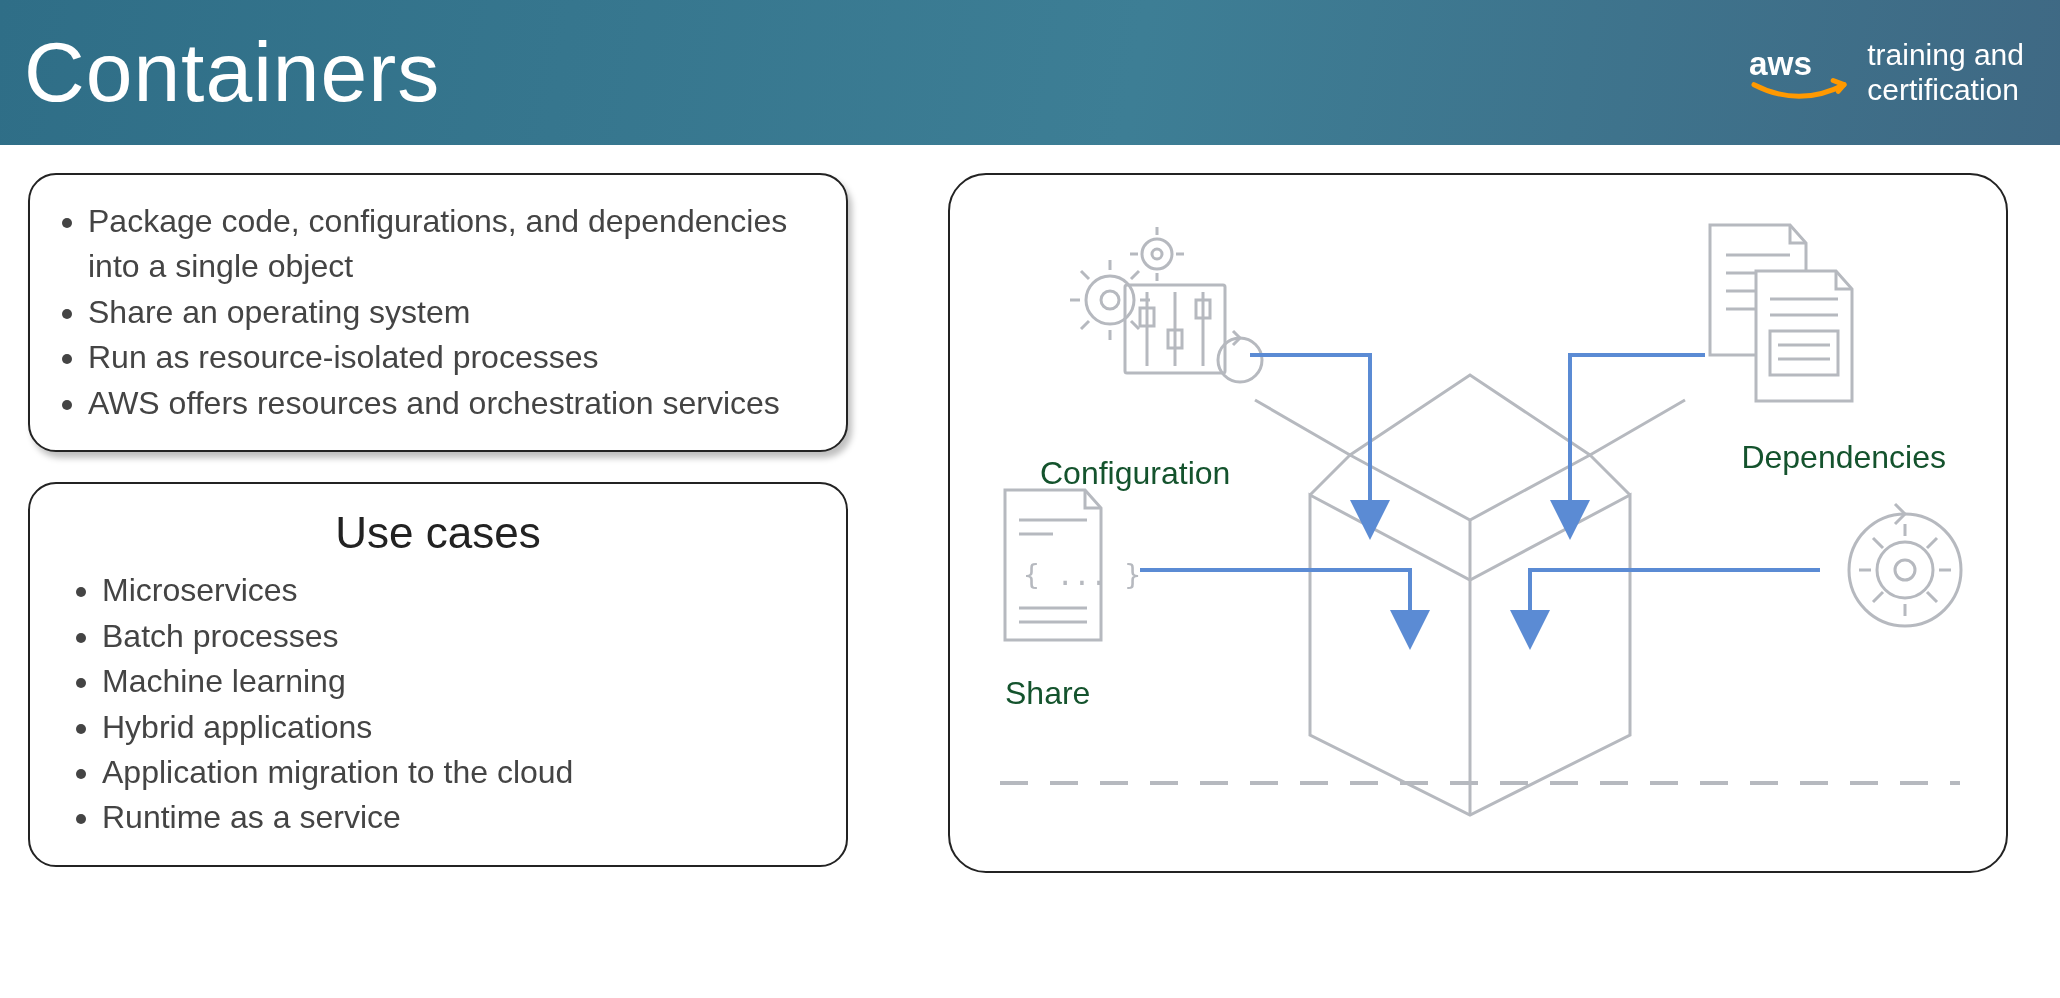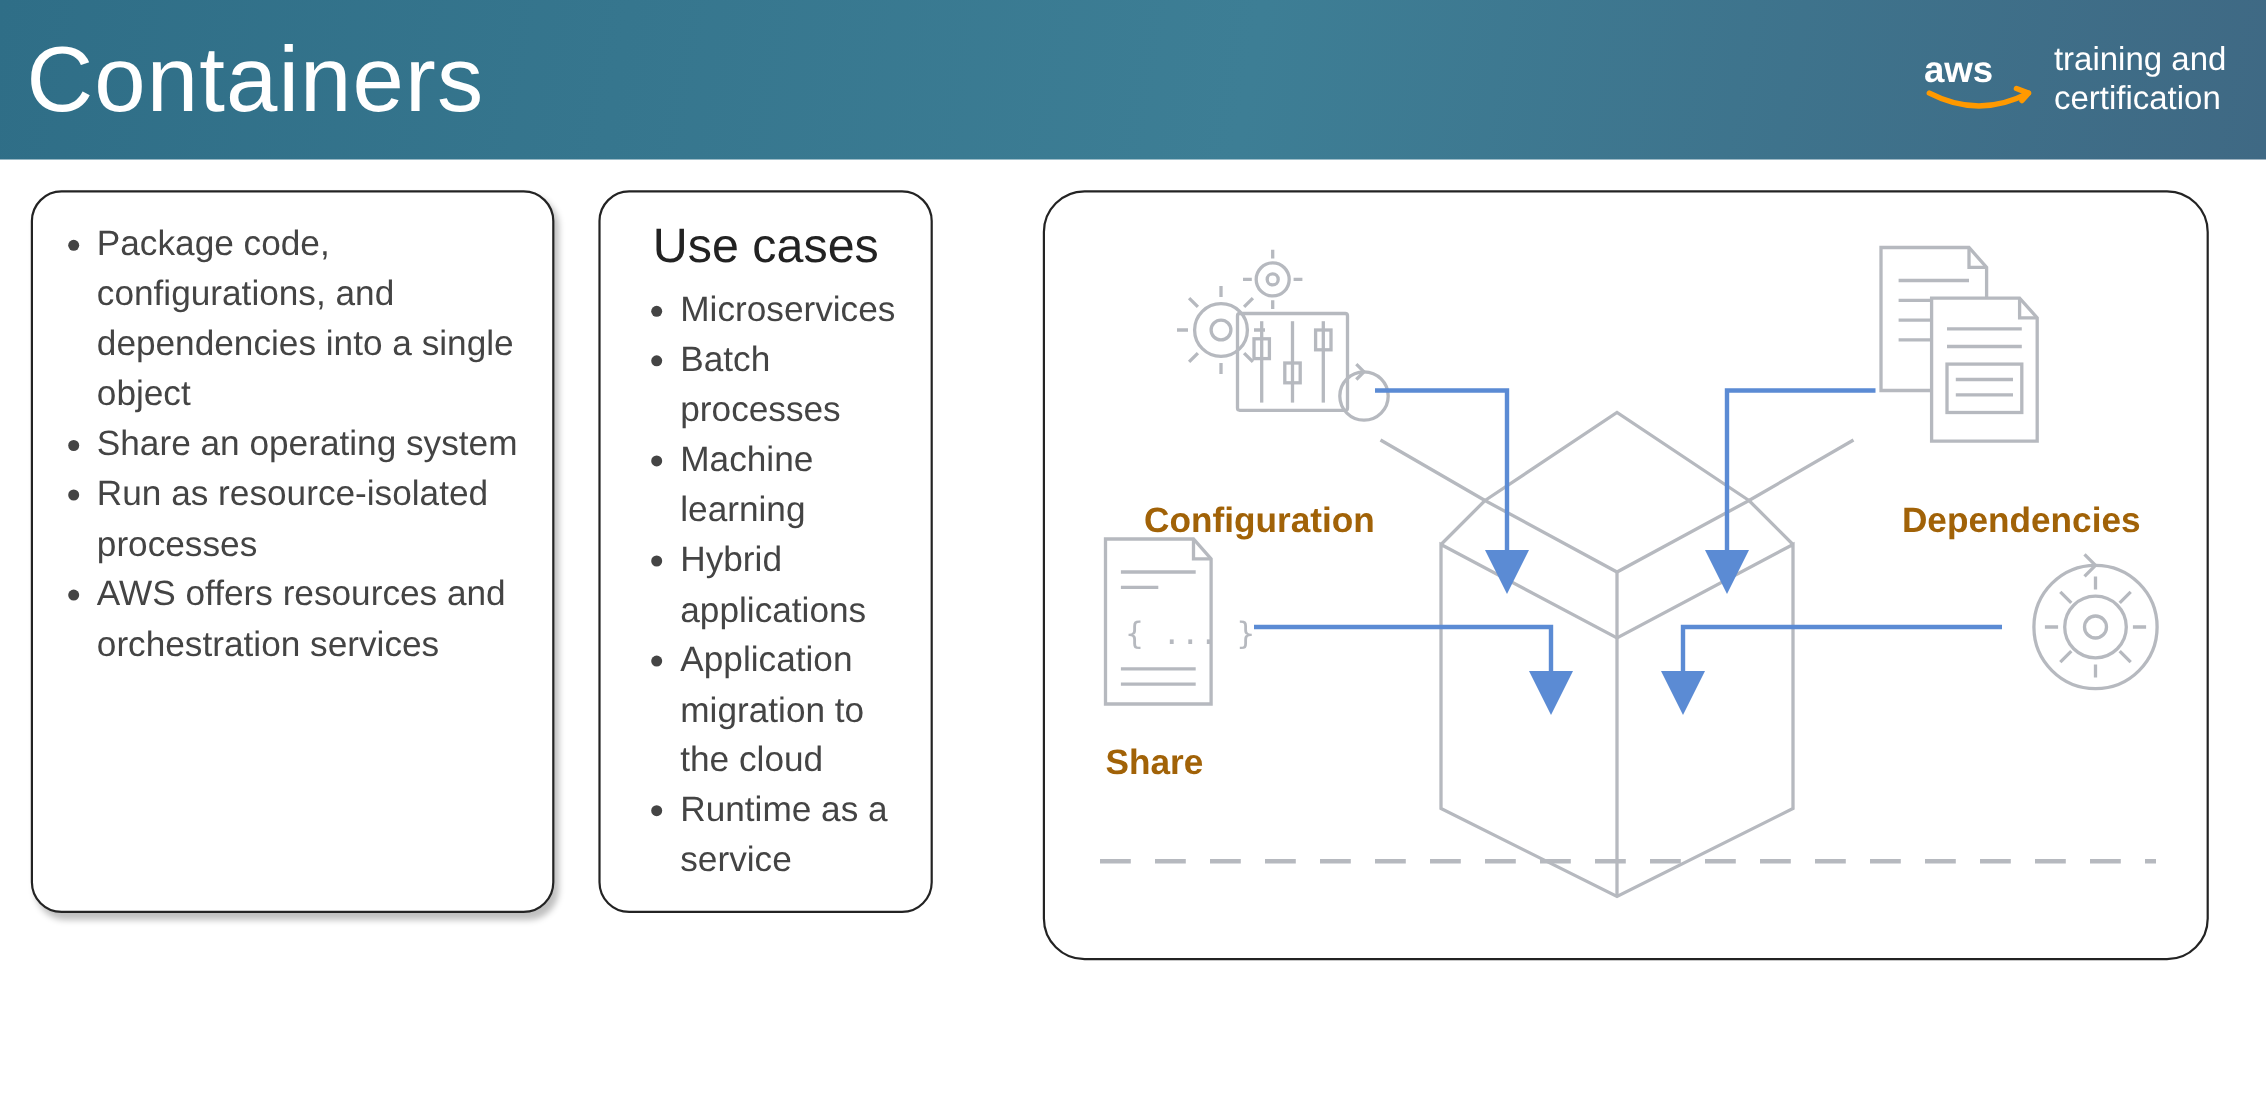--- a/index.html
+++ b/index.html
@@ -2,29 +2,29 @@
 <html><head>
 <meta charset="utf-8">
 <style>
   *{box-sizing:border-box;margin:0;padding:0;}
   body{font-family:"Amazon Ember","Helvetica Neue",Arial,sans-serif;background:#fff;width:2060px;height:998px;overflow:hidden;}
   .header{height:145px;background:linear-gradient(100deg,#2f6e87 0%,#3d7e95 55%,#3d7e95 55.1%,#3f6984 100%);display:flex;align-items:center;justify-content:space-between;padding:0 36px 0 24px;color:#fff;}
   .title{font-size:84px;font-weight:300;letter-spacing:1px;}
   .brand{display:flex;align-items:center;gap:18px;}
   .brand-sub{font-size:30px;font-weight:400;line-height:1.15;}
   .content{padding:28px 28px 0 28px;display:flex;gap:100px;align-items:flex-start;}
-  .left{width:820px;display:flex;flex-direction:row;gap:40px;}
+  .left{width:820px;display:flex;flex-direction:column;gap:30px;}
   .card{border:2.5px solid #232323;border-radius:28px;padding:24px 32px;color:#3a3a3a;background:#fff;}
   .card.shadow{box-shadow:4px 6px 6px rgba(0,0,0,0.25);}
   .card ul{list-style:disc;padding-left:26px;}
   .card li{font-size:32px;line-height:1.42;font-weight:300;color:#444;}
   .card h3{text-align:center;font-size:44px;font-weight:400;margin-bottom:10px;color:#222;}
   .card2 ul{padding-left:40px;}
   .diagram-panel{border:2.5px solid #232323;border-radius:38px;width:1060px;height:700px;position:relative;color:#4a4a4a;}
-  .dlabel{position:absolute;font-size:32px;font-weight:700;color:#a16207;}
+  .dlabel{position:absolute;font-size:32px;font-weight:400;color:#14532d;}
   svg.aws-logo{height:60px;}
 </style>
 </head>
 <body>
 
 <header class="header">
   <div class="title">Containers</div>
   <div class="brand">
     <svg class="aws-logo" viewBox="0 0 120 72">
       <text x="0" y="38" font-family="Arial" font-size="40" font-weight="700" fill="#fff">aws</text>
@@ -142,17 +142,17 @@
 
       <g stroke="#5b8bd4" stroke-width="4" fill="none">
         <path d="M300 180 L420 180 L420 345" marker-end="url(#ah)"></path>
         <path d="M755 180 L620 180 L620 345" marker-end="url(#ah)"></path>
         <path d="M190 395 L460 395 L460 455" marker-end="url(#ah)"></path>
         <path d="M870 395 L580 395 L580 455" marker-end="url(#ah)"></path>
       </g>
     </svg>
 
     <div class="dlabel" style="left:90px;top:280px;">Configuration</div>
-    <div class="dlabel" style="right:60px;top:280px;">Dependencies</div>
+    <div class="dlabel" style="right:60px;top:264px;">Dependencies</div>
     <div class="dlabel" style="left:55px;top:500px;">Share</div>
   </div>
 
 </div>
 
 </body></html>

